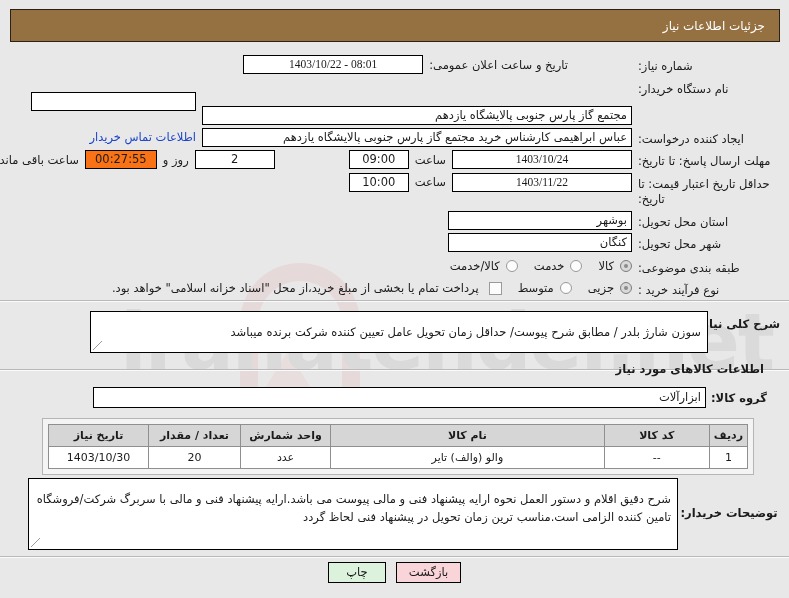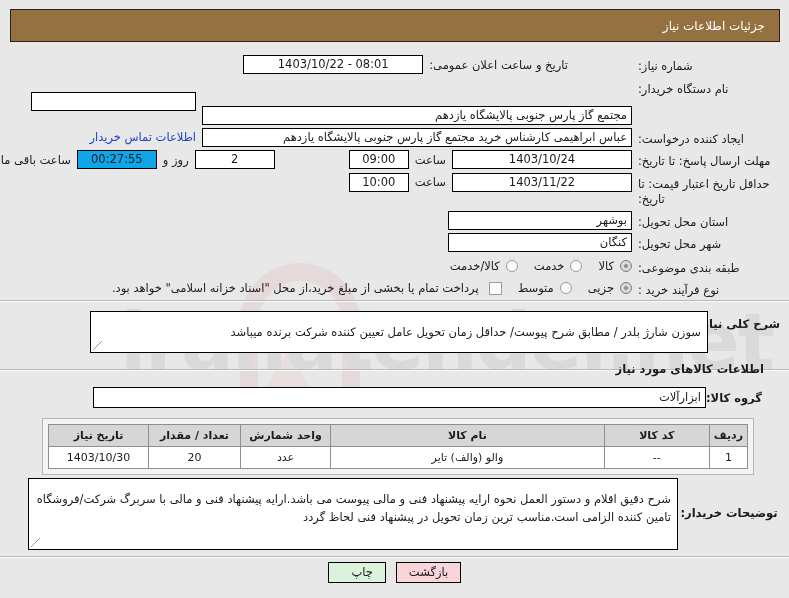--- a/index.html
+++ b/index.html
@@ -113,24 +113,24 @@
     padding: 0 4px;
     white-space: nowrap;
     overflow: hidden;
     font-family: "DejaVu Sans", "Liberation Sans", sans-serif;
   }
   .inpt.ltr { direction: ltr; }
   .inpt.rightal { text-align: right; }
   .w-num   { width: 215px; }
   .w-wide  { width: 430px; margin-top: 28px; }
   .w-wide2 { width: 430px; }
-  .w-date  { width: 180px; }
+  .w-date  { width: 180px; font-family: Liberation Serif, serif; }
   .w-time  { width: 60px; margin-left: 36px; }
   .w-small { width: 80px; }
-  .w-timer { width: 80px; background: #0ea5e9; }
+  .w-timer { width: 72px; background: #f97316; }
   .w-place { width: 184px; }
   .plain-txt { font-size: 11.5px; color: #1b1b1b; white-space: nowrap; }
   .bluelink {
     color: #1b44c8;
     font-size: 11.5px;
     text-decoration: none;
     white-space: nowrap;
     cursor: pointer;
   }
   .radio {
@@ -242,21 +242,21 @@
     z-index: 3;
   }
   .btn {
     border: 1px solid #000000;
     font-size: 11.5px;
     color: #1b1b1b;
     height: 21px;
     min-width: 58px;
     padding: 0 12px;
     line-height: 19px;
-    text-align: right;
+    text-align: center;
     cursor: pointer;
     font-family: "DejaVu Sans", "Liberation Sans", sans-serif;
   }
   .btn-print { background: #ddf2dd; }
   .btn-back  { background: #f9d5d9; }
 </style>
 </head>
 <body>
 
 <div id="page">
@@ -368,21 +368,21 @@
   <div class="hr" style="top:556px"></div>
 
   <div style="position:absolute; left:10px; top:311px; width:770px; display:flex; align-items:flex-start; z-index:2;">
     <div style="width:72px; text-align:left; padding-top:6px; padding-left:5px;" class="sec-label">شرح کلی نیاز:</div>
     <div class="txtarea" style="width:618px; height:42px;">سوزن شارژ بلدر / مطابق شرح پیوست/ حداقل زمان تحویل عامل تعیین کننده شرکت برنده میباشد</div>
   </div>
 
   <div style="position:absolute; right:25px; top:362px; z-index:2;" class="sect-title">اطلاعات کالاهای مورد نیاز</div>
 
   <div style="position:absolute; left:10px; top:387px; width:770px; display:flex; align-items:center; z-index:2;">
-    <div style="width:74px; text-align:left; " class="sec-label">گروه کالا:</div>
+    <div style="width:74px; text-align:left; padding-left:5px;" class="sec-label">گروه کالا:</div>
     <div class="inpt rightal" style="width:613px; height:21px; line-height:19px;">ابزارآلات</div>
   </div>
 
   <div class="tbl-wrap" style="position:absolute; left:42px; top:418px; width:712px; z-index:2;">
     <table class="items">
       <thead>
         <tr>
           <th style="width:34px">ردیف</th>
           <th style="width:105px">کد کالا</th>
           <th>نام کالا</th>

